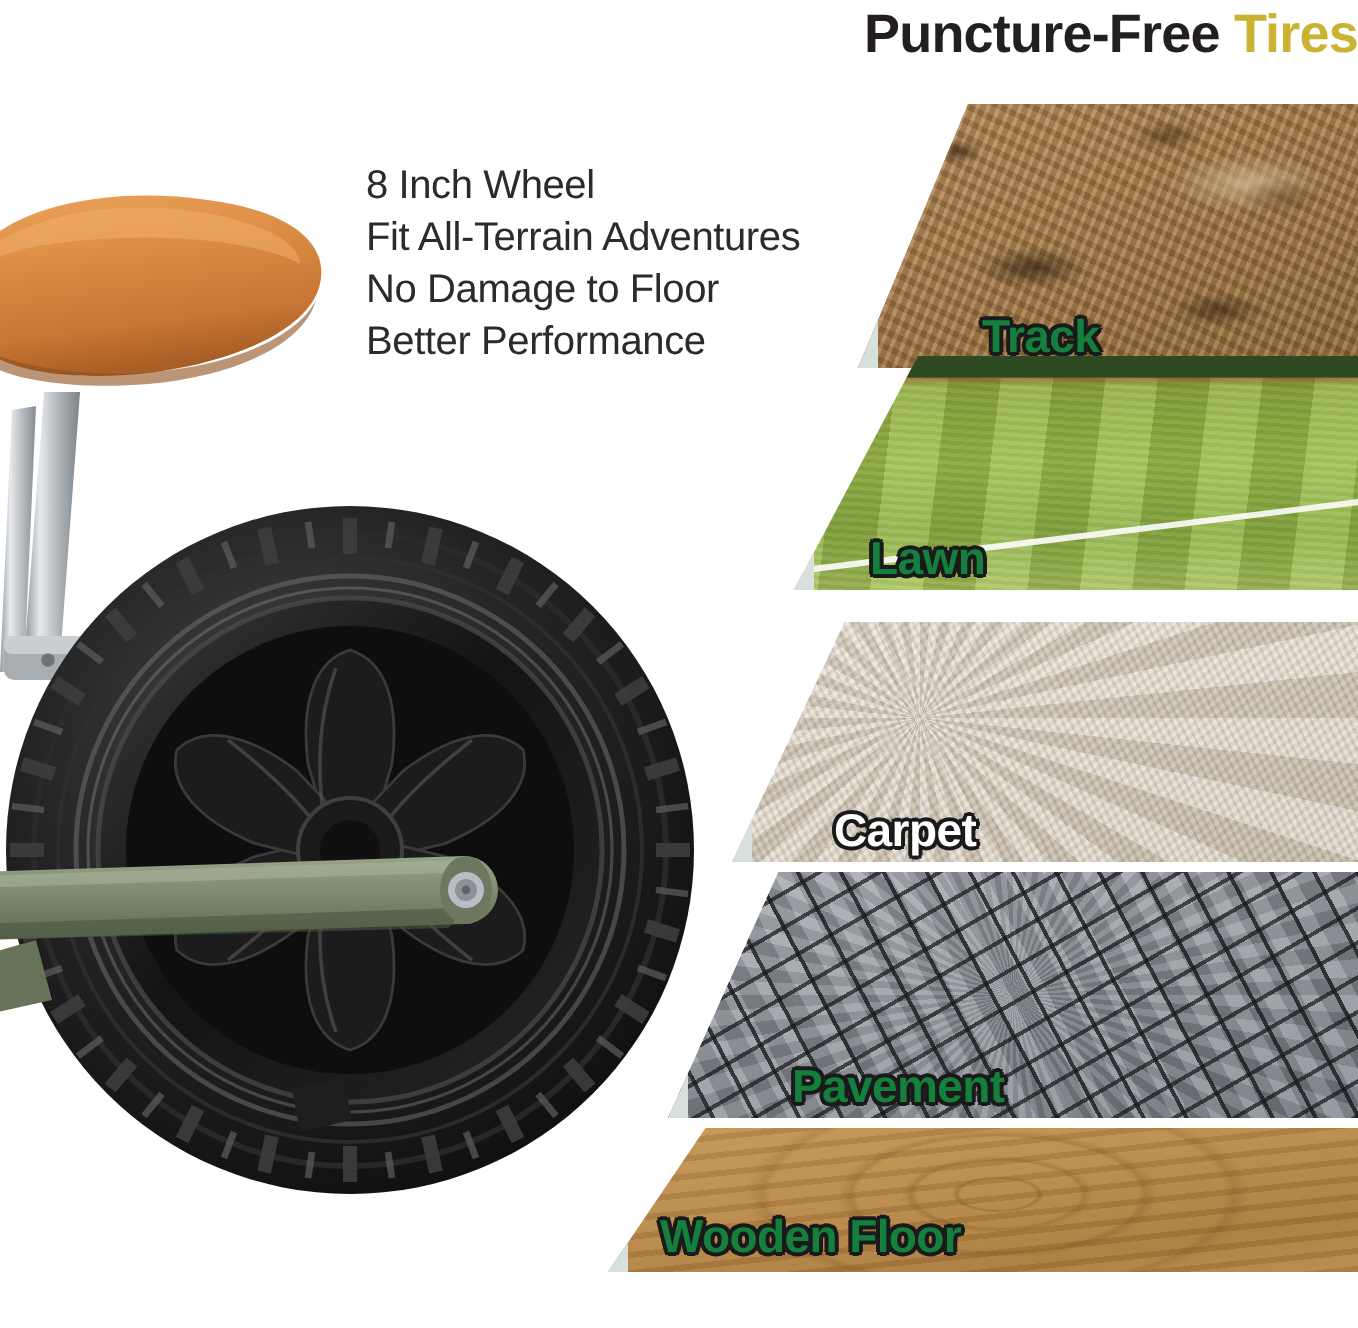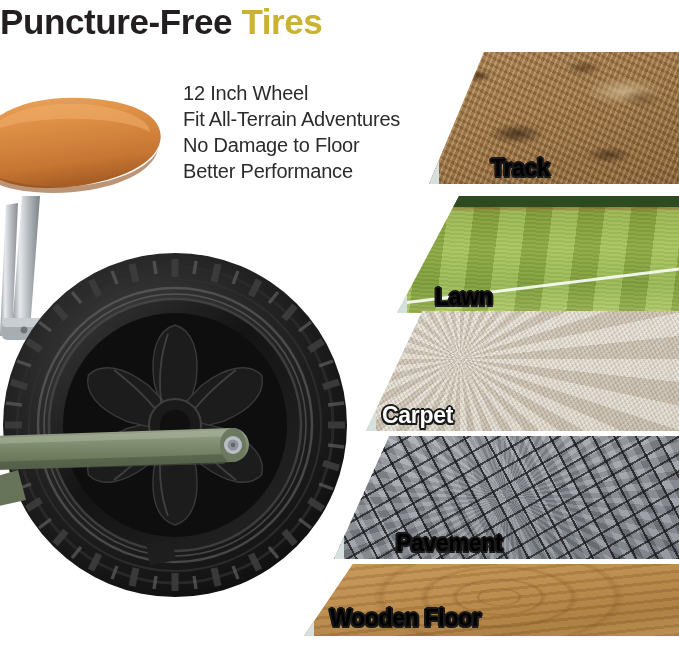--- a/index.html
+++ b/index.html
@@ -20,22 +20,22 @@
     background: #ffffff;
     overflow: hidden;
   }
 
   
   .title {
     position: absolute;
     top: 2px;
     left: 0;
     width: 679px;
-    text-align: left;
-    font-size: 35px;
+    text-align: right;
+    font-size: 27px;
     font-weight: bold;
     letter-spacing: -0.4px;
     white-space: nowrap;
   }
   .title .t-dark  { color: #231f20; }
   .title .t-gold  { color: #c9b330; }
 
   
   .features {
     position: absolute;
@@ -73,55 +73,55 @@
   .panel .edge {
     position: absolute;
     left: 0; top: 0; bottom: 0;
     width: 10px;
     background: #d6e1dd;
   }
   .panel .plabel {
     position: absolute;
     font-size: 23px;
     font-weight: bold;
-    color: #000000;
+    color: #15803d;
     letter-spacing: -0.3px;
     white-space: nowrap;
     text-shadow:
        2px 0 0 #1a1a1a, -2px 0 0 #1a1a1a,
        0 2px 0 #1a1a1a, 0 -2px 0 #1a1a1a,
        1.5px 1.5px 0 #1a1a1a, -1.5px 1.5px 0 #1a1a1a,
        1.5px -1.5px 0 #1a1a1a, -1.5px -1.5px 0 #1a1a1a;
   }
 
   
   #panel-track {
     top: 52px; height: 132px; width: 250px;
     clip-path: polygon(22% 0, 100% 0, 100% 100%, 0% 100%);
   }
   #panel-lawn {
-    top: 196px; height: 117px; width: 282px;
+    top: 178px; height: 117px; width: 282px;
     clip-path: polygon(22% 0, 100% 0, 100% 100%, 0% 100%);
   }
   #panel-carpet {
     top: 311px; height: 120px; width: 313px;
     clip-path: polygon(18% 0, 100% 0, 100% 100%, 0% 100%);
   }
   #panel-pavement {
     top: 436px; height: 123px; width: 345px;
     clip-path: polygon(16% 0, 100% 0, 100% 100%, 0% 100%);
   }
   #panel-wood {
     top: 564px; height: 72px; width: 375px;
     clip-path: polygon(13% 0, 100% 0, 100% 100%, 0% 100%);
   }
 
   #panel-track .plabel     { left: 62px;  bottom: 2px; }
   #panel-lawn .plabel      { left: 38px;  bottom: 2px; }
-  #panel-carpet .plabel    { left: 16px;  bottom: 2px; }
+  #panel-carpet .plabel    { left: 28px;  bottom: 2px; padding-left: 23px; }
   #panel-pavement .plabel  { left: 34px;  bottom: 2px; padding-left: 28px; }
   #panel-wood .plabel      { left: 26px;  bottom: 4px; }
 
   
   .tex-track {
     background:
       radial-gradient(ellipse 18px 9px at 20% 18%, rgba(60,38,18,.75), transparent 70%),
       radial-gradient(ellipse 26px 11px at 62% 12%, rgba(70,45,20,.6), transparent 70%),
       radial-gradient(ellipse 30px 13px at 85% 35%, rgba(90,60,28,.5), transparent 70%),
       radial-gradient(ellipse 40px 15px at 35% 62%, rgba(45,30,14,.7), transparent 70%),
@@ -196,21 +196,21 @@
 <body>
 
 <div id="stage">
 
   <div class="title">
     <span class="t-dark">Puncture-Free</span>
     <span class="t-gold">Tires</span>
   </div>
 
   <div class="features">
-    <div>12 Inch Wheel</div>
+    <div>8 Inch Wheel</div>
     <div>Fit All-Terrain Adventures</div>
     <div>No Damage to Floor</div>
     <div>Better Performance</div>
   </div>
 
   <svg class="bike" viewBox="0 0 400 664">
     <defs>
       <radialGradient id="tireGrad" cx="42%" cy="36%" r="72%">
         <stop offset="0%" stop-color="#4a4a4a"></stop>
         <stop offset="55%" stop-color="#232323"></stop>

